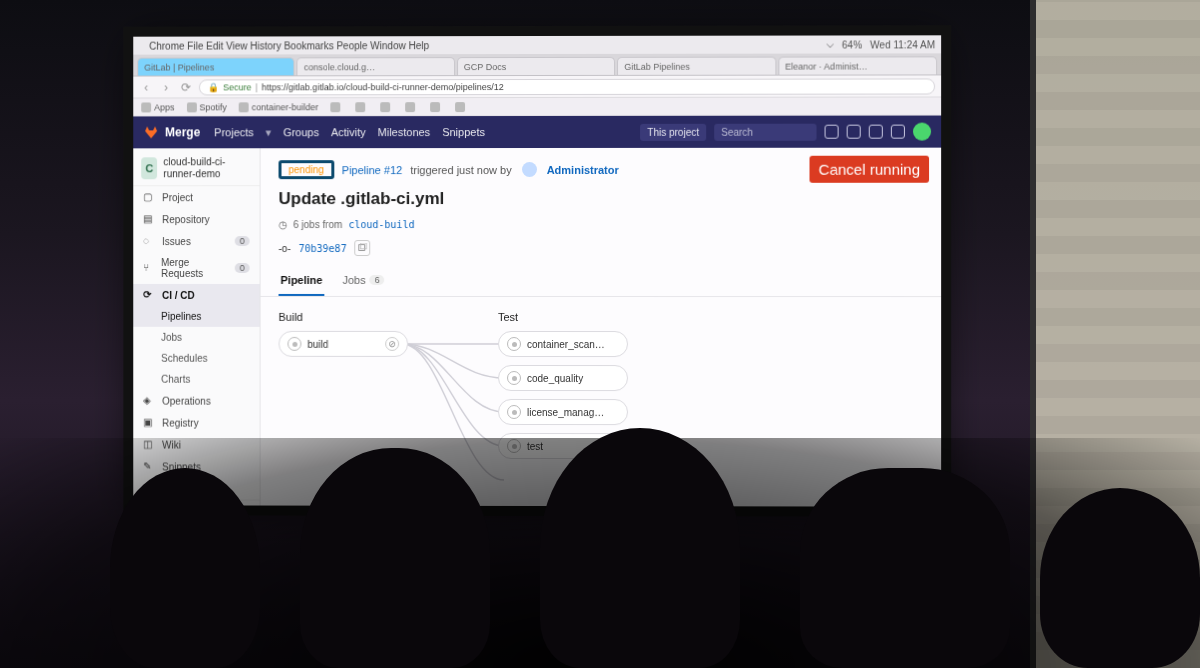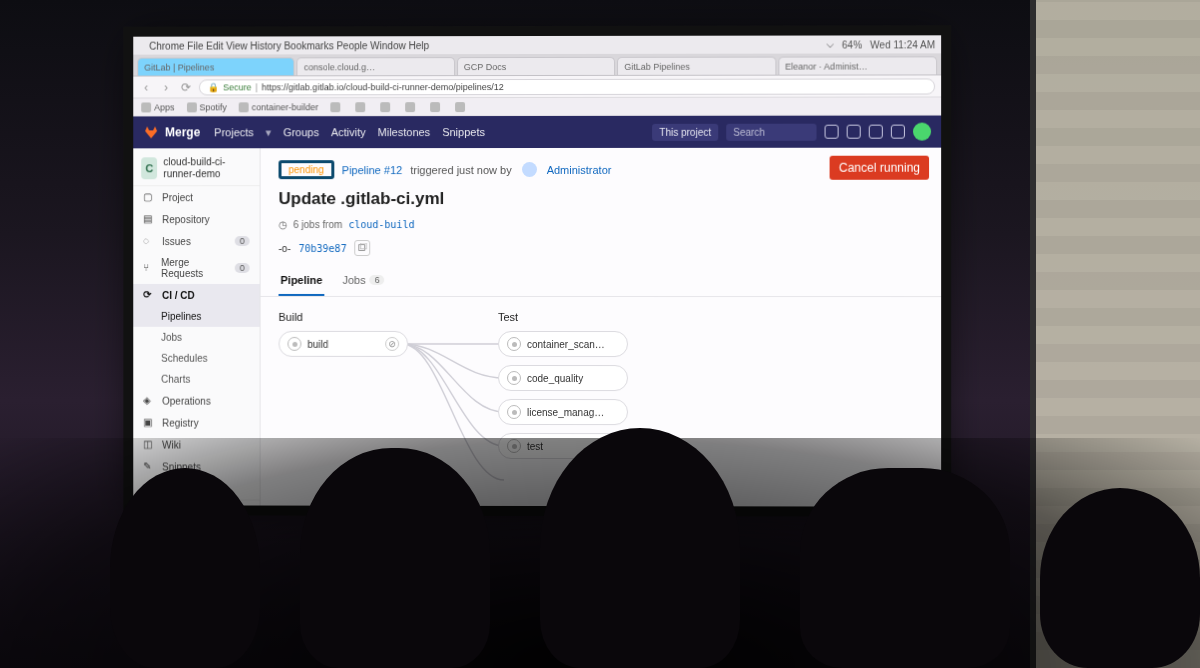--- a/index.html
+++ b/index.html
@@ -92,21 +92,21 @@
   
   .gl-nav{
     height:32px; background:#292961; display:flex; align-items:center; padding:0 10px; color:#fff;
   }
   .gl-logo{display:flex; align-items:center; gap:6px; font-weight:600; font-size:12px;}
   .gl-logo svg{width:16px;height:16px;}
   .gl-navlinks{display:flex; gap:12px; margin-left:14px; font-size:11px;}
   .gl-navlinks span{opacity:.9;}
   .gl-right{margin-left:auto; display:flex; align-items:center; gap:8px;}
   .gl-scope{background:#3a3a78; border-radius:3px; padding:3px 7px; font-size:10px; color:#e6e6f0;}
-  .gl-search{background:#3a3a78; border-radius:3px; padding:3px 7px; font-size:10px; width:90px; color:#bdbdd4;}
+  .gl-search{background:#3a3a78; border-radius:3px; padding:3px 7px; font-size:10px; width:102px; color:#bdbdd4;}
   .gl-icon{width:14px;height:14px;border:1.3px solid #c7c7e0;border-radius:3px;}
   .gl-avatar{width:18px;height:18px;border-radius:50%;background:#4ad66d;}
 
   
   .gl-body{display:flex; height:calc(100% - 18px - 22px - 22px - 18px - 32px);}
   .gl-side{
     width:128px; background:#fafafb; border-right:1px solid #e5e5e8;
     display:flex; flex-direction:column; font-size:10px; color:#333;
   }
   .proj-head{display:flex;align-items:center;gap:6px;padding:8px 8px 6px;border-bottom:1px solid #eee;}
@@ -117,28 +117,28 @@
   .nav-item .badge{margin-left:auto;background:#dedee4;border-radius:8px;padding:0 5px;font-size:9px;color:#555;}
   .nav-item .ni-icon{width:12px;height:12px;stroke:#666;fill:none;stroke-width:1.5;}
   .sub{padding-left:28px; color:#555;}
   .sub.sel{background:#e9e8ef;color:#111;}
   .collapse{margin-top:auto;border-top:1px solid #eee;padding:6px 10px;color:#888;display:flex;align-items:center;gap:6px;}
 
   
   .gl-main{flex:1; background:#fdfcfe; overflow:auto; position:relative;}
   .cancel{
     position:absolute; top:8px; right:12px;
-    background:#db3b21;color:#fff;border-radius:3px;padding:5px 9px;font-size:12px;
+    background:#db3b21;color:#fff;border-radius:3px;padding:5px 9px;font-size:15px;
   }
   .trigger{
     display:flex;align-items:center;gap:8px;padding:12px 18px 4px;font-size:11px;color:#555;
   }
   .pending{border:3px solid #0c4a6e;color:#fc9403;border-radius:3px;padding:1px 7px;font-size:10px;}
   .trigger b{color:#1068bf;font-weight:500;}
-  .trigger .who{color:#1068bf;}
+  .trigger .who{color:#1068bf;font-weight:bold;}
   .trigger .ava{width:15px;height:15px;border-radius:50%;background:#c3dbff;display:inline-block;vertical-align:middle;margin:0 2px;}
 
   .title{padding:6px 18px 10px;font-size:17px;font-weight:700;color:#222;}
   .meta{padding:0 18px 6px;font-size:10px;color:#666;display:flex;align-items:center;gap:6px;}
   .meta .mono{font-family:ui-monospace,Menlo,monospace;color:#1068bf;}
   .sha{padding:4px 18px 10px;font-size:10px;display:flex;align-items:center;gap:8px;}
   .sha .hash{color:#1068bf;font-family:ui-monospace,Menlo,monospace;}
   .sha .copy{width:16px;height:16px;border:1px solid #ccc;border-radius:3px;display:flex;align-items:center;justify-content:center;}
 
   .tabs{display:flex;gap:16px;padding:0 18px;border-bottom:1px solid #e7e6ea;font-size:11px;}

